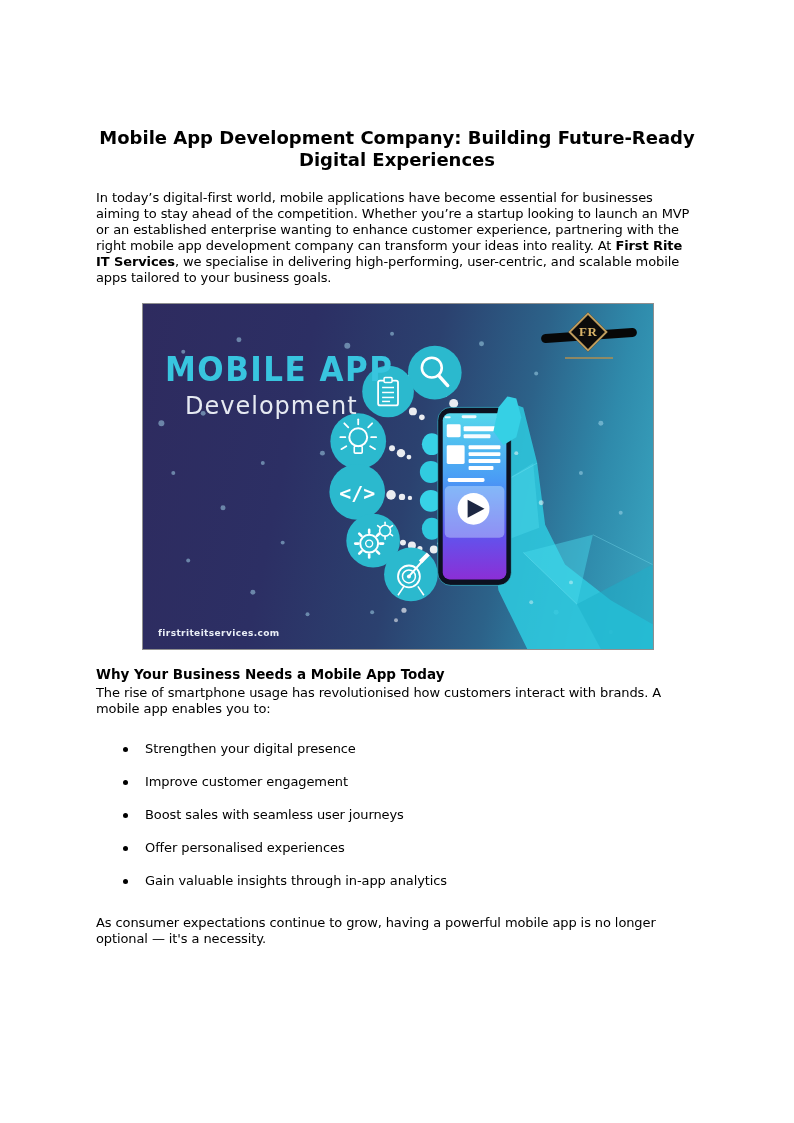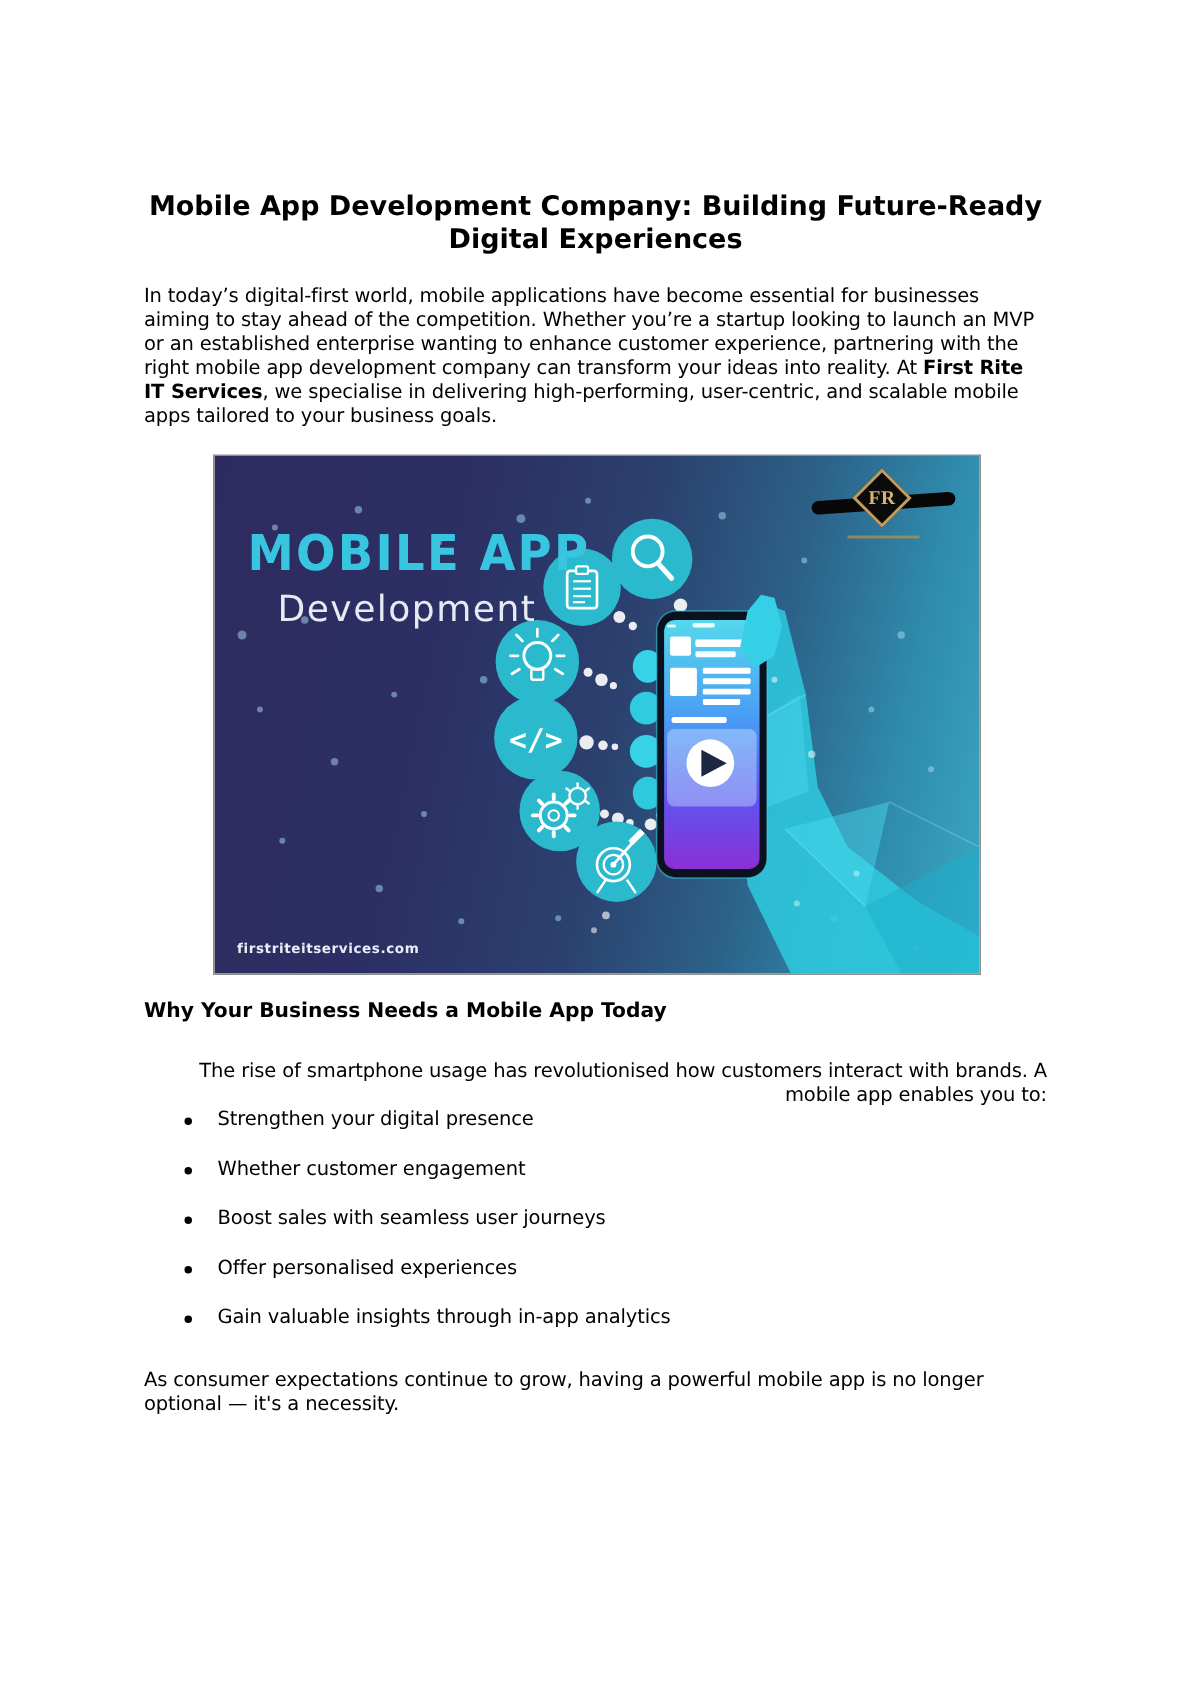--- a/index.html
+++ b/index.html
@@ -30,23 +30,23 @@
   .fr-logo { position: absolute; top: 12px; right: 16px; width: 96px; height: 46px; }
   .logo-band { position: absolute; top: 15px; left: 0; width: 96px; height: 9px; background: #070707; border-radius: 5px; transform: rotate(-4deg); }
   .logo-diamond {
     position: absolute; left: 33px; top: 2px; width: 28px; height: 28px; background: #0b0b0b;
     border: 2px solid #bf9c5d; transform: rotate(45deg); display: flex; align-items: center; justify-content: center;
   }
   .logo-fr { transform: rotate(-45deg); font-family: "Liberation Serif", serif; font-size: 13px; font-weight: bold; color: #d9b469; letter-spacing: 0.5px; }
   .logo-tagline { position: absolute; left: 24px; top: 41px; width: 48px; height: 2px; background: #b08f52; opacity: 0.75; }
 
   .section-heading { margin-top: 16px; font-size: 13.5px; font-weight: bold; line-height: 17px; }
-  .why-intro { margin-top: 24px; text-align: right; }
-
-  .bullet-list { list-style: none; }
+  .why-intro { margin-top: 2px; }
+
+  .bullet-list { margin-top: 24px; list-style: none; }
   .bullet-list li { position: relative; padding-left: 49px; font-size: 13px; line-height: 16px; letter-spacing: -0.1px; margin-bottom: 17px; }
   .bullet-list li::before { content: ""; position: absolute; left: 27px; top: 5.5px; width: 5px; height: 5px; border-radius: 50%; background: #000; }
 
   .closing { margin-top: 26px; }
   .expertise { margin-top: 25px; font-size: 13.5px; font-weight: bold; line-height: 17px; }
   .expertise a { color: #1a63d6; text-decoration: underline; cursor: pointer; }
 </style>
 </head>
 <body>
 
@@ -246,21 +246,21 @@
         <div class="logo-tagline"></div>
       </div>
     </div>
 
     <h2 class="section-heading">Why Your Business Needs a Mobile App Today</h2>
 
     <p class="body-text why-intro">The rise of smartphone usage has revolutionised how customers interact with brands. A mobile app enables you to:</p>
 
     <ul class="bullet-list">
       <li>Strengthen your digital presence</li>
-      <li>Whether customer engagement</li>
+      <li>Improve customer engagement</li>
       <li>Boost sales with seamless user journeys</li>
       <li>Offer personalised experiences</li>
       <li>Gain valuable insights through in-app analytics</li>
     </ul>
 
     <p class="body-text closing">As consumer expectations continue to grow, having a powerful mobile app is no longer optional — it's a necessity.</p>
 
 
   </div>
 </div>

